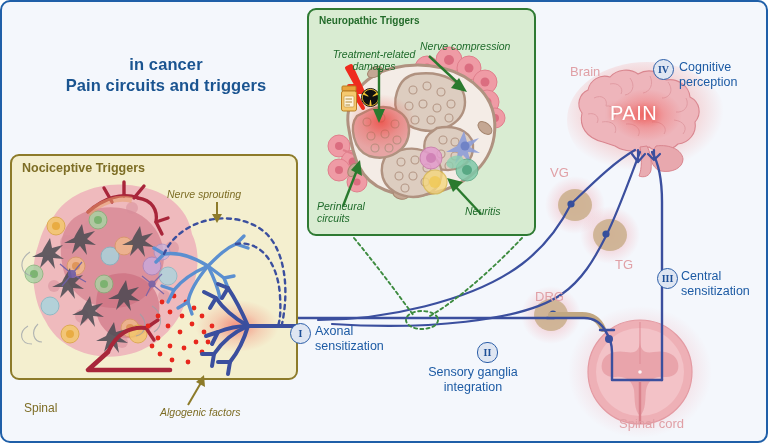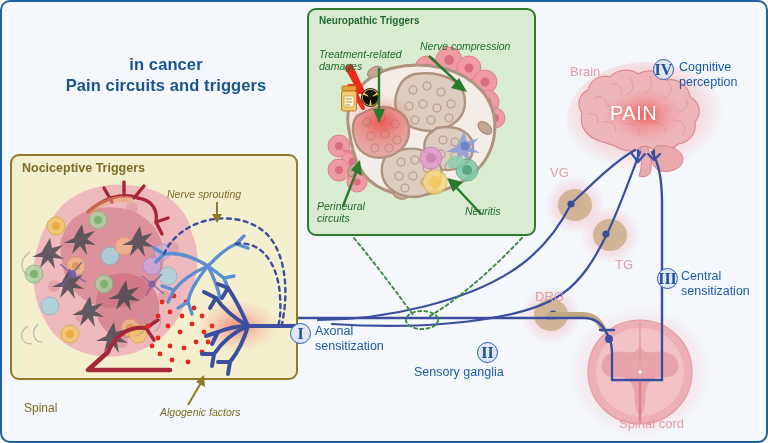--- a/index.html
+++ b/index.html
@@ -34,26 +34,26 @@
   #panel-neuropathic .panel-title{
     position:absolute;left:10px;top:5px;font-size:10px;font-weight:bold;color:#236b2a;
   }
   
   .lbl{font-size:10.5px;line-height:1.15;}
   .lbl-green{color:#1f6b2b;font-style:italic;}
   .lbl-gold{color:#7d6d25;font-style:italic;}
   .lbl-gold-plain{color:#7d6d25;}
   .lbl-pink{color:#e0a0a6;font-size:13px;}
   .lbl-blue{color:#1d5ba4;font-size:12.5px;line-height:1.18;}
-  .center{text-align:left;}
+  .center{text-align:center;}
   
   .badge{
     width:21px;height:21px;border-radius:50%;
     background:#dfe6f2;border:1.6px solid #2b5ea8;
-    color:#1d4f96;font-size:16px;font-weight:bold;
+    color:#1d4f96;font-size:10px;font-weight:bold;
     display:flex;align-items:center;justify-content:center;
     box-sizing:border-box;font-family:"Liberation Serif",serif;
   }
   
   .nowrap{white-space:nowrap;}
   svg{display:block;overflow:visible;}
 </style>
 </head>
 <body>
 
@@ -548,23 +548,24 @@
   <div class="abs lbl-pink" style="left:613px;top:255px;">TG</div>
   <div class="abs lbl-pink" style="left:533px;top:287px;">DRG</div>
   <div class="abs lbl-pink" style="left:617px;top:414px;">Spinal cord</div>
 
   <div class="abs badge" style="left:288px;top:321px;">I</div>
   <div class="abs lbl-blue" style="left:313px;top:322px;">
     <div>Axonal</div>
     <div>sensitization</div>
   </div>
 
-  <div class="abs badge" style="left:475px;top:340px;">II</div>
+  <div class="abs badge" style="left:475px;top:340px;border-radius:10px;">II</div>
   <div class="abs lbl-blue center" style="left:412px;top:363px;width:118px;">
     <div>Sensory ganglia</div>
+    <div>integration</div>
   </div>
 
   <div class="abs badge" style="left:655px;top:266px;">III</div>
   <div class="abs lbl-blue" style="left:679px;top:267px;">
     <div>Central</div>
     <div>sensitization</div>
   </div>
 
   <div class="abs badge" style="left:651px;top:57px;">IV</div>
   <div class="abs lbl-blue" style="left:677px;top:58px;">

